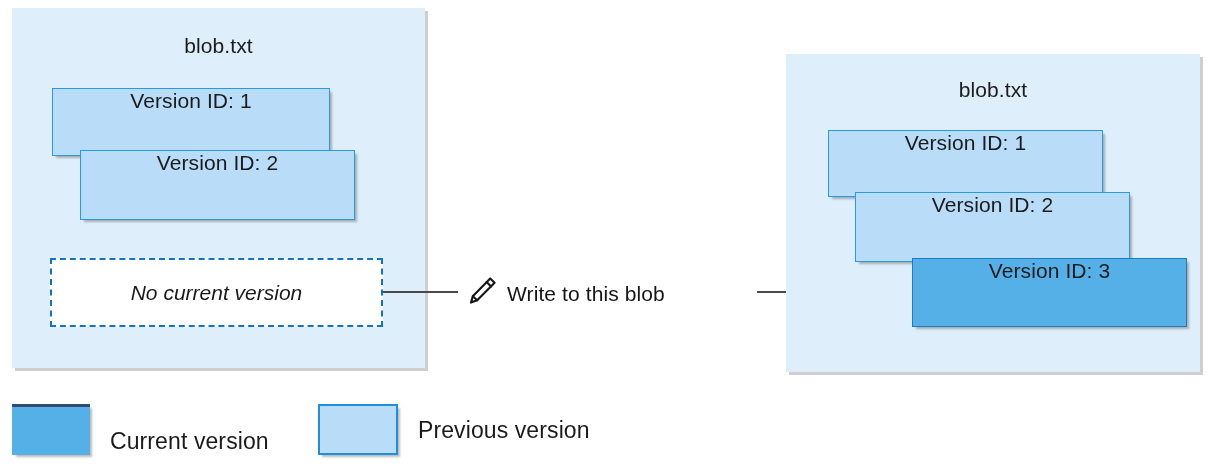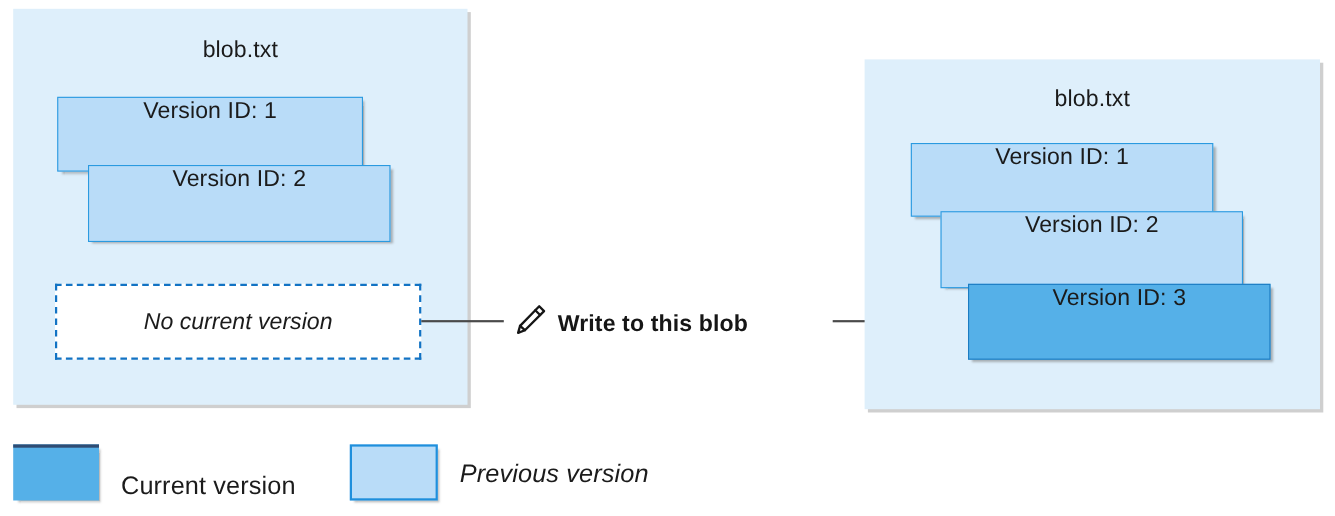--- a/index.html
+++ b/index.html
@@ -89,21 +89,21 @@
   
   .action {
     position: absolute;
     display: flex;
     align-items: center;
     gap: 9px;
     white-space: nowrap;
   }
   .action-label {
     font-size: 21px;
-    font-weight: bold;
+    font-weight: normal;
     color: #161616;
     letter-spacing: .1px;
   }
   .pencil-icon {
     display: block;
   }
 
   
   .legend-swatch {
     position: absolute;
@@ -169,23 +169,23 @@
   </div>
 
   <div class="vcard previous" style="left:828px; top:130px; width:275px; height:67px;">
     <span>Version ID: 1</span>
   </div>
 
   <div class="vcard previous" style="left:855px; top:192px; width:275px; height:70px;">
     <span>Version ID: 2</span>
   </div>
 
-  <div class="vcard current" style="left:880px; top:258px; width:275px; height:69px;">
+  <div class="vcard current" style="left:912px; top:258px; width:275px; height:69px;">
     <span>Version ID: 3</span>
   </div>
 
   <div class="legend-swatch current" style="left:12px; top:404px; width:78px; height:51px;"></div>
   <div class="legend-label" style="left:110px; top:428px;">Current version</div>
 
   <div class="legend-swatch previous" style="left:318px; top:404px; width:80px; height:51px;"></div>
-  <div class="legend-label" style="left:418px; top:417px;font-style:italic;">Previous version</div>
+  <div class="legend-label" style="left:418px; top:417px;">Previous version</div>
 
 </div>
 
 </body></html>

